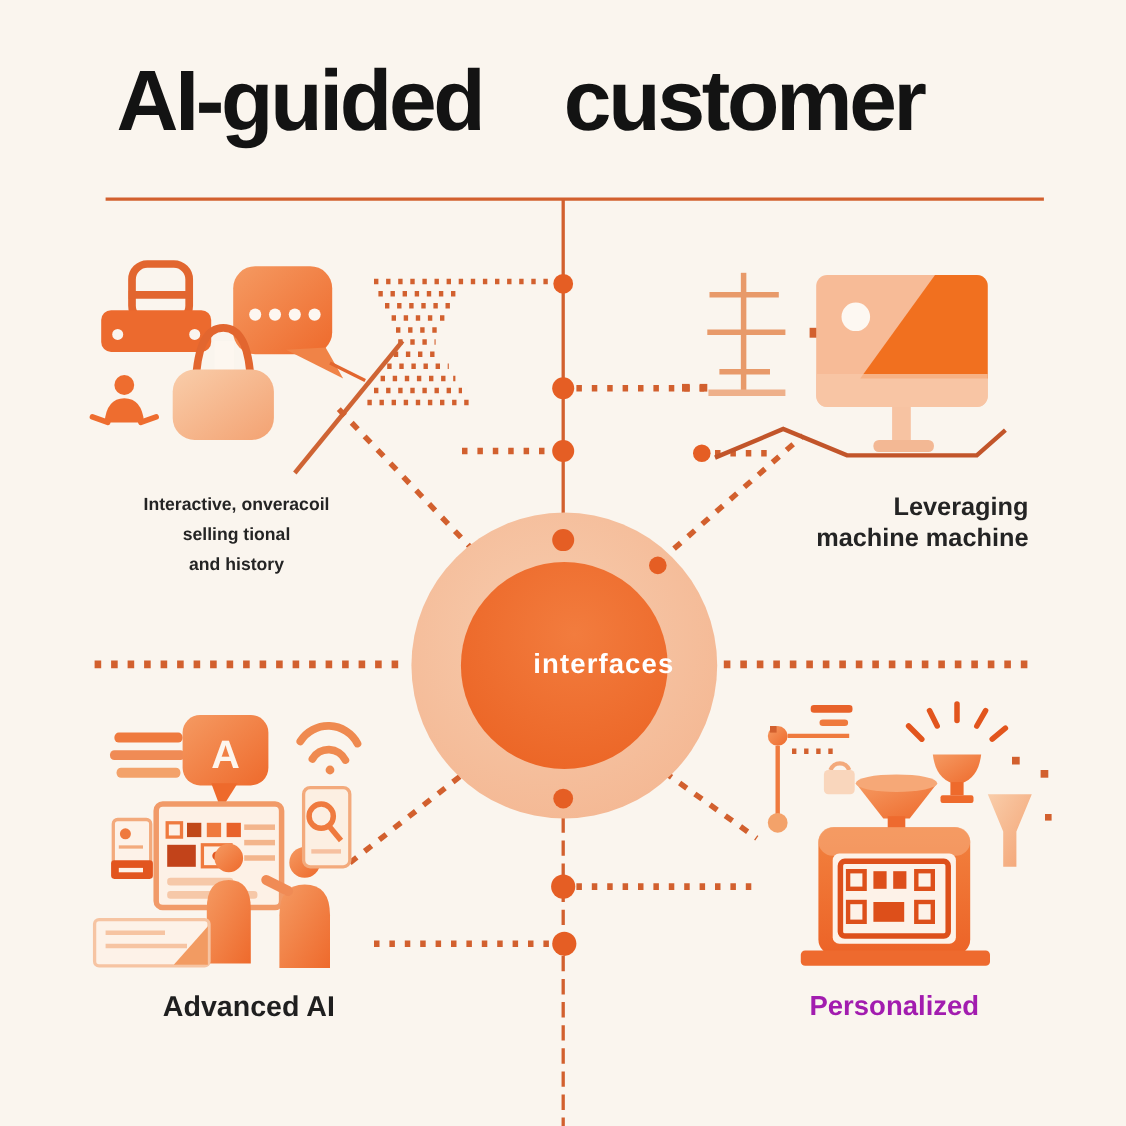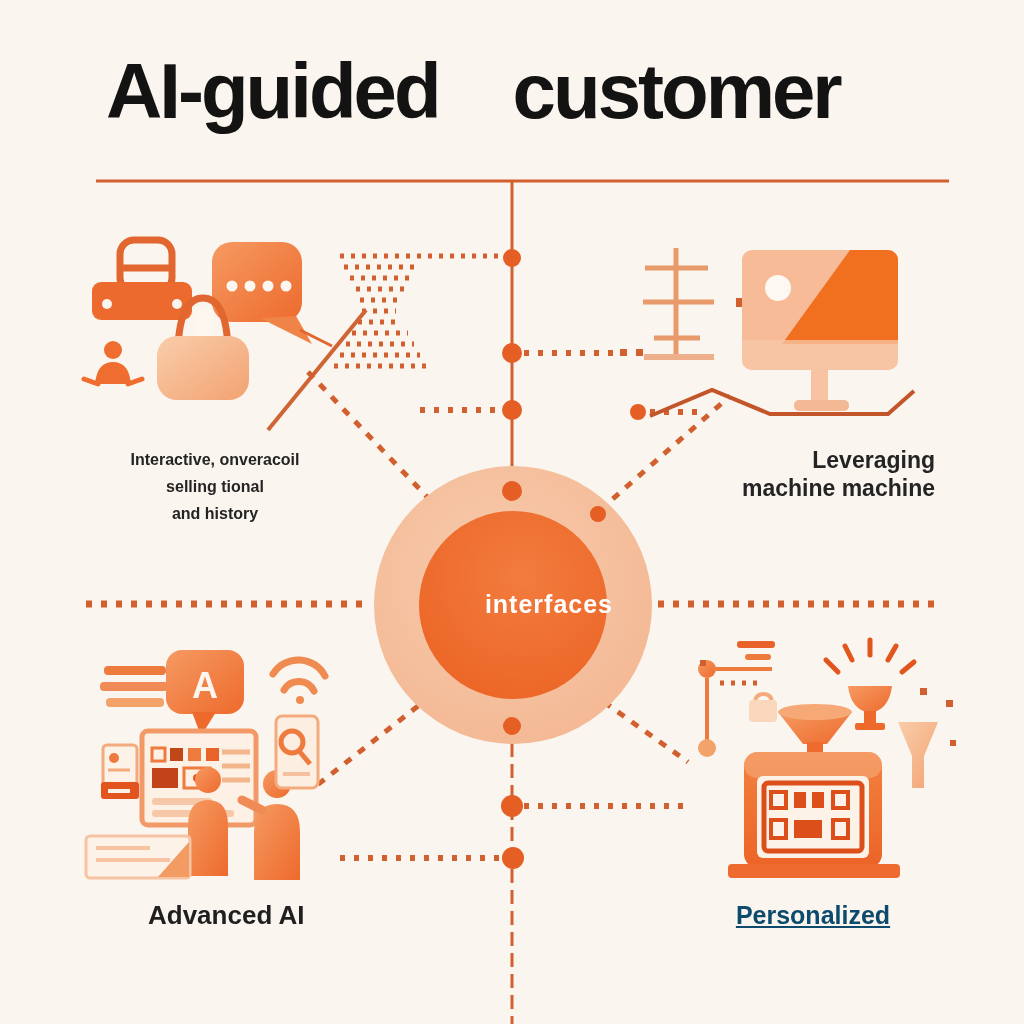--- a/index.html
+++ b/index.html
@@ -10,21 +10,21 @@
   .art{position:absolute;left:0;top:0;}
   .title{
     position:absolute;left:106px;top:46px;display:flex;gap:74px;
     font-size:78px;font-weight:800;letter-spacing:-3px;color:#131313;
   }
   .qlabel{position:absolute;color:#242424;}
   .qlabel div{white-space:nowrap;}
   .tl{left:70px;top:446px;width:290px;text-align:center;font-size:16px;font-weight:600;line-height:27px;}
   .tr{left:705px;top:446px;width:230px;text-align:right;font-size:23px;font-weight:600;line-height:28px;}
   .bl{left:138px;top:900px;width:270px;text-align:left;font-size:26px;font-weight:700;line-height:31px;color:#1f1f1f;margin-left:10px;}
-  .br{left:693px;top:900px;width:240px;text-align:center;font-size:25px;font-weight:700;line-height:30px;color:#0c4a6e;text-decoration:underline;}
+  .br{left:693px;top:900px;width:240px;text-align:center;font-size:25px;font-weight:700;line-height:30px;color:#a21caf;}
   .hub-label{
     position:absolute;left:413px;top:590px;width:200px;text-align:right;
     color:#ffffff;font-size:25px;font-weight:700;letter-spacing:1px;
   }
 </style>
 </head>
 <body>
 
 <div class="canvas">
 

